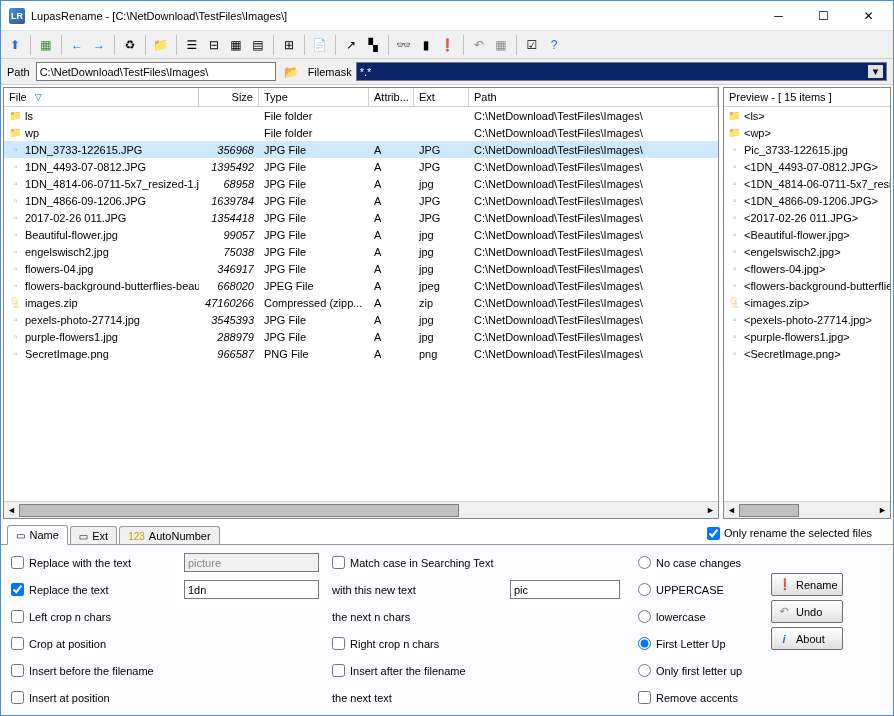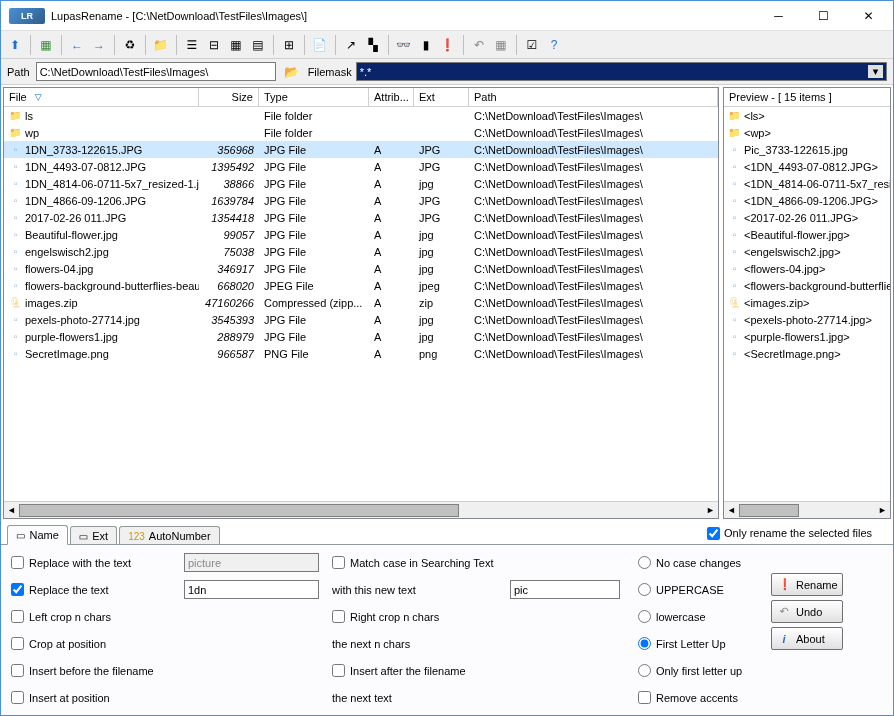--- a/index.html
+++ b/index.html
@@ -1,19 +1,19 @@
 <!DOCTYPE html>
 <html><head>
 <meta charset="utf-8">
 <style>
 * { box-sizing: border-box; margin: 0; padding: 0; }
 body { font-family: 'Segoe UI', Tahoma, sans-serif; font-size: 11px; background: #fff; overflow: hidden; }
 .window { width: 894px; height: 716px; border: 1px solid #4a90d9; background: #fff; display: flex; flex-direction: column; }
 .titlebar { height: 30px; background: #fff; display: flex; align-items: center; padding: 0 2px; border-bottom: 1px solid #e0e0e0; }
-.titlebar .icon { width: 36px; height: 16px; margin: 0 6px; background: linear-gradient(135deg,#4a90d9,#2e5c8a); border-radius: 2px; display: flex; align-items: center; justify-content: center; color: #fff; font-size: 9px; font-weight: bold; }
+.titlebar .icon { width: 16px; height: 16px; margin: 0 6px; background: linear-gradient(135deg,#4a90d9,#2e5c8a); border-radius: 2px; display: flex; align-items: center; justify-content: center; color: #fff; font-size: 9px; font-weight: bold; }
 .titlebar .title { flex: 1; color: #000; }
 .titlebar .winbtns { display: flex; }
 .titlebar .winbtn { width: 45px; height: 28px; display: flex; align-items: center; justify-content: center; cursor: pointer; font-size: 12px; }
 .toolbar { height: 28px; background: #f0f0f0; border-bottom: 1px solid #d0d0d0; display: flex; align-items: center; padding: 0 4px; gap: 2px; }
 .tbtn { width: 20px; height: 20px; display: flex; align-items: center; justify-content: center; cursor: pointer; font-size: 12px; border-radius: 2px; }
 .tsep { width: 1px; height: 20px; background: #c0c0c0; margin: 0 3px; }
 .pathbar { height: 26px; background: #f0f0f0; display: flex; align-items: center; padding: 2px 6px; gap: 6px; border-bottom: 1px solid #d0d0d0; }
 .pathbar label { color: #000; }
 .pathbar input { flex: 0 0 240px; height: 19px; border: 1px solid #7a7a7a; padding: 0 3px; font-size: 11px; }
 .pathbar .fmask { flex: 1; display: flex; align-items: center; gap: 4px; }
@@ -175,21 +175,21 @@
             <div class="cell" style="width:110px">JPG File</div>
             <div class="cell" style="width:45px">A</div>
             <div class="cell" style="width:55px">JPG</div>
             <div class="cell" style="flex:1">C:\NetDownload\TestFiles\Images\</div>
           </div>
           <div class="row">
             <div class="cell" style="width:195px">
               <span class="ficon jpg">▫</span>
               <span>1DN_4814-06-0711-5x7_resized-1.j...</span>
             </div>
-            <div class="cell r" style="width:60px">38866</div>
+            <div class="cell r" style="width:60px">68958</div>
             <div class="cell" style="width:110px">JPG File</div>
             <div class="cell" style="width:45px">A</div>
             <div class="cell" style="width:55px">jpg</div>
             <div class="cell" style="flex:1">C:\NetDownload\TestFiles\Images\</div>
           </div>
           <div class="row">
             <div class="cell" style="width:195px">
               <span class="ficon jpg">▫</span>
               <span>1DN_4866-09-1206.JPG</span>
             </div>
@@ -442,25 +442,25 @@
 
     <div class="optcol" style="width:170px">
       <div class="optrow">
           <input type="checkbox" class="chk" style="">
           <label>Match case  in Searching Text</label>
         </div>
       <div class="optrow">
           <label>with this new text</label>
         </div>
       <div class="optrow">
+          <label>the next n chars</label>
+        </div>
+      <div class="optrow">
           <input type="checkbox" class="chk" style="">
           <label>Right crop n chars</label>
-        </div>
-      <div class="optrow">
-          <label>the next n chars</label>
         </div>
       <div class="optrow">
           <input type="checkbox" class="chk" style="">
           <label>Insert after the filename</label>
         </div>
       <div class="optrow">
           <label>the next text</label>
         </div>
     </div>
 

